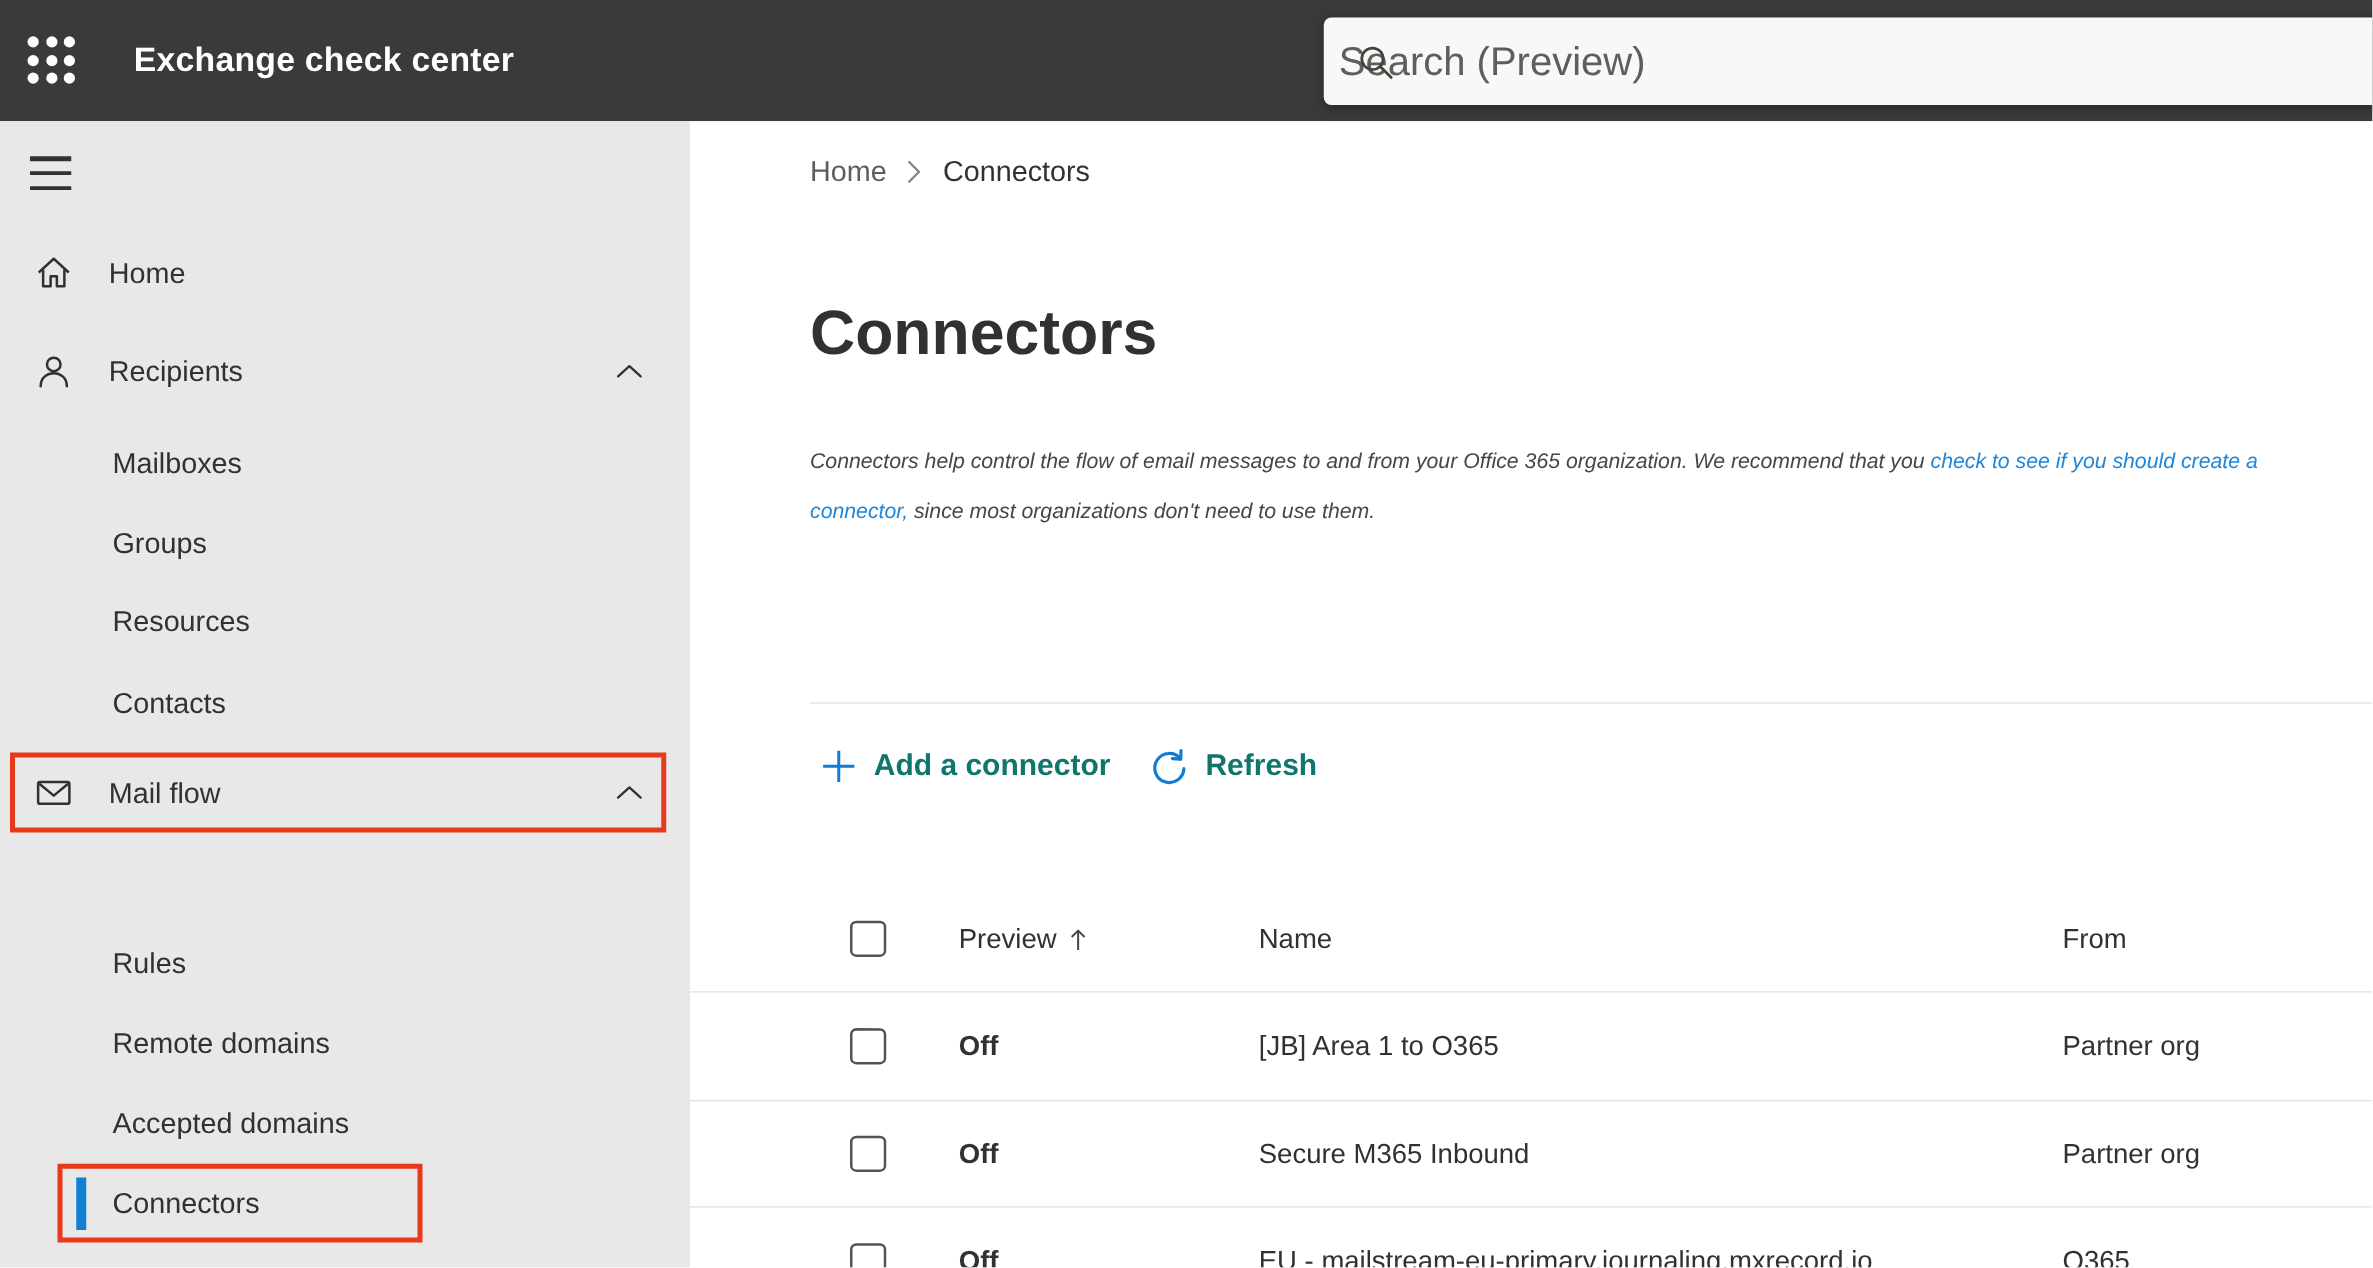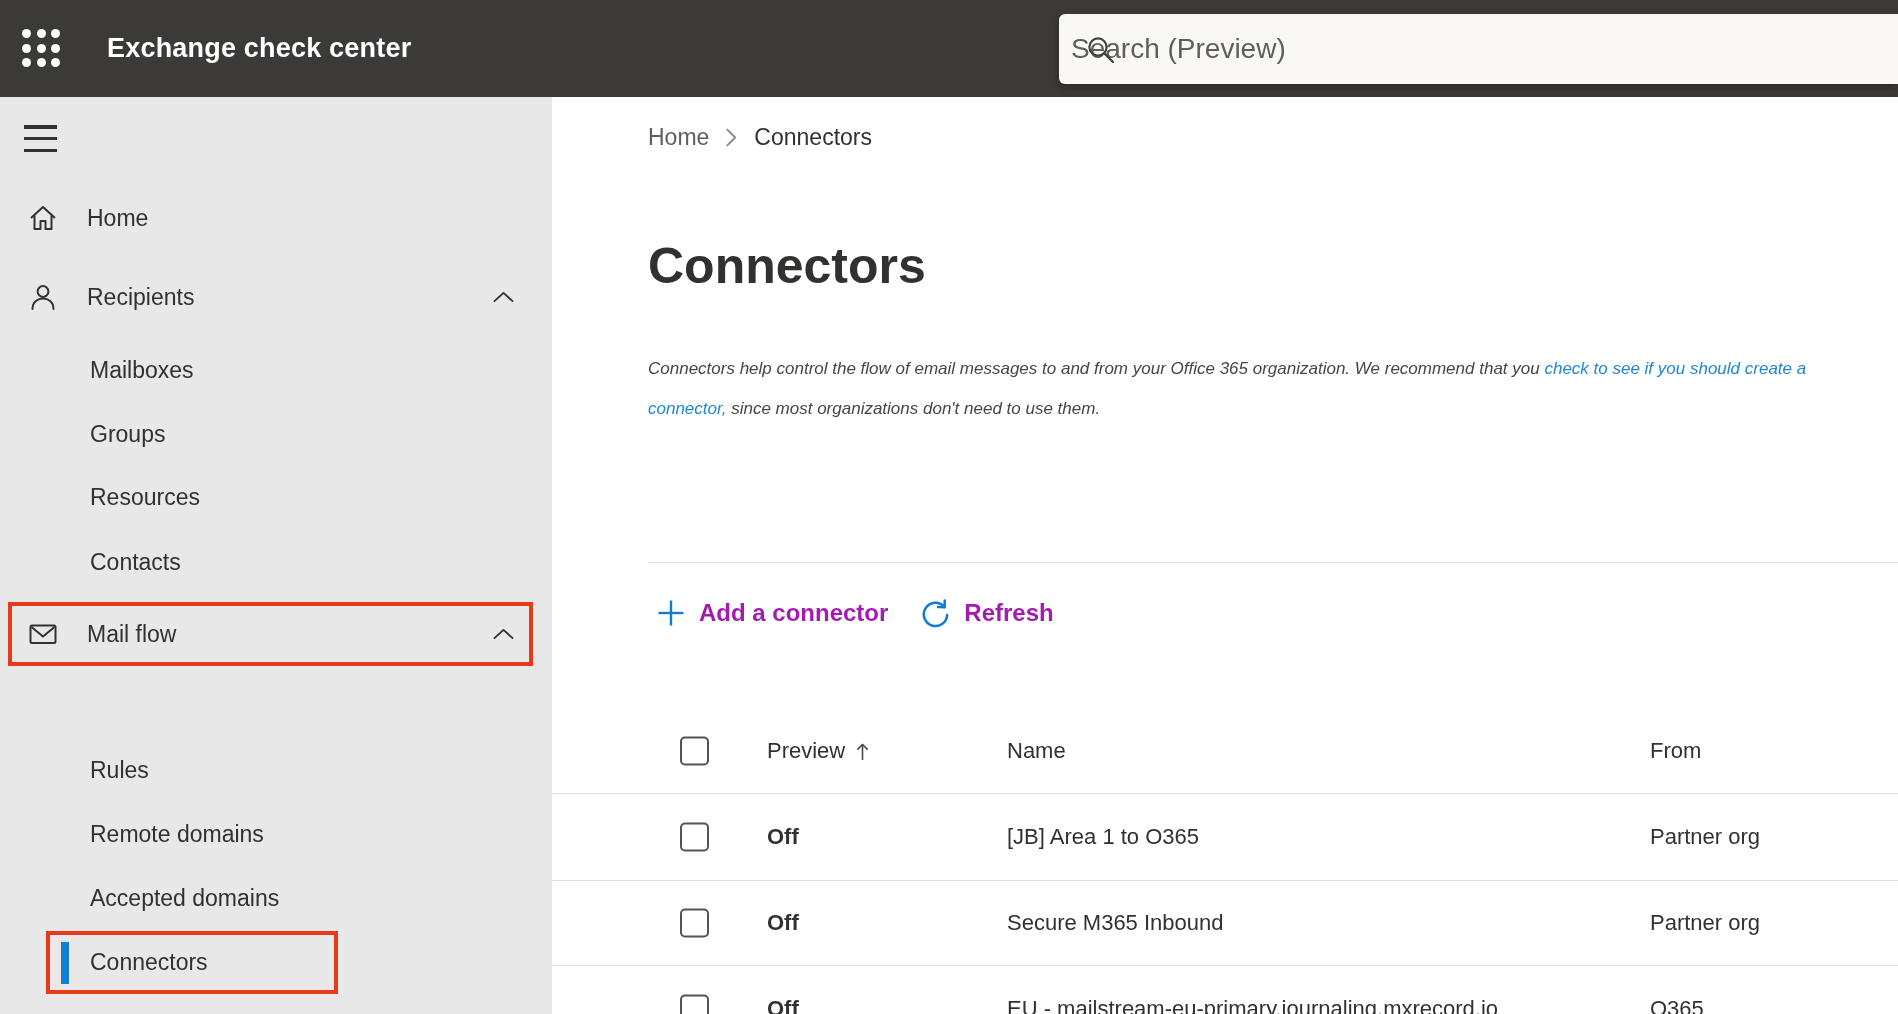--- a/index.html
+++ b/index.html
@@ -15,21 +15,21 @@
             gap:5.5px; cursor:pointer; }
   .waffle span { width:9px; height:9px; border-radius:50%; background:#fff; }
   .appbar-title { position:absolute; left:107px; top:0; height:97px; display:flex; align-items:center;
                   color:#fff; font-size:27px; font-weight:600; letter-spacing:0.2px; }
   .searchbox { position:absolute; left:1059px; top:14px; width:839px; height:70px;
                background:#f9f8f7; border-radius:6px 0 0 6px; box-shadow:0 3px 9px rgba(0,0,0,0.30);
                display:flex; align-items:center; }
   .search-icon { position:absolute; left:26px; top:20px; width:30px; height:30px; }
   .searchbox input { width:100%; height:100%; border:none; outline:none; background:transparent;
                      font-family:"Liberation Sans", sans-serif;
-                     font-size:28px; color:#323130;margin-left:12px; }
+                     font-size:32px; color:#323130;margin-left:12px; }
   .searchbox input::placeholder { color:#605e5c; opacity:1; }
 
   
   .sidebar { position:absolute; left:0; top:97px; width:552px; height:917px; background:var(--sidebar-bg); }
   .hamburger { position:absolute; left:24px; top:28px; width:33px; height:27px; cursor:pointer;
                display:flex; flex-direction:column; justify-content:space-between; }
   .hamburger span { display:block; width:33px; height:3.5px; background:#323130; }
 
   .nav-item { position:absolute; left:0; width:552px; height:64px; display:flex; align-items:center; cursor:pointer; }
   .nav-icon { position:absolute; left:26px; top:15px; width:34px; height:34px; }
@@ -56,21 +56,21 @@
 
   .page-desc { position:absolute; left:96px; top:252px; width:1185px;
                font-size:17px; line-height:40px; color:#484644;font-style:italic; }
   .page-desc a { color:var(--link-blue); text-decoration:none; cursor:pointer; }
 
   .divider { position:absolute; left:96px; top:465px; width:1250px; height:0;
              border-top:1px solid var(--divider); }
 
   .toolbar { position:absolute; left:104px; top:490px; height:52px; display:flex; align-items:center; gap:30px; }
   .tool-btn { display:flex; align-items:center; gap:13px; cursor:pointer; }
-  .tool-btn .lbl { font-size:24px; font-weight:600; color:#a21caf; }
+  .tool-btn .lbl { font-size:24px; font-weight:600; color:#0f766e; }
 
   
   .t-row { position:absolute; left:0; width:1346px; }
   .t-row.bordered { border-bottom:1px solid var(--divider); }
   .t-header { top:612px; height:85px; }
   .t-r1 { top:697px; height:87px; }
   .t-r2 { top:784px; height:85px; }
   .t-r3 { top:869px; height:85px; }
   .t-cell { position:absolute; top:50%; transform:translateY(-50%); font-size:22px; color:#323130; white-space:nowrap; }
   .c-check { left:128px; width:29px; height:29px; border:2.5px solid #55524f; border-radius:5px;

